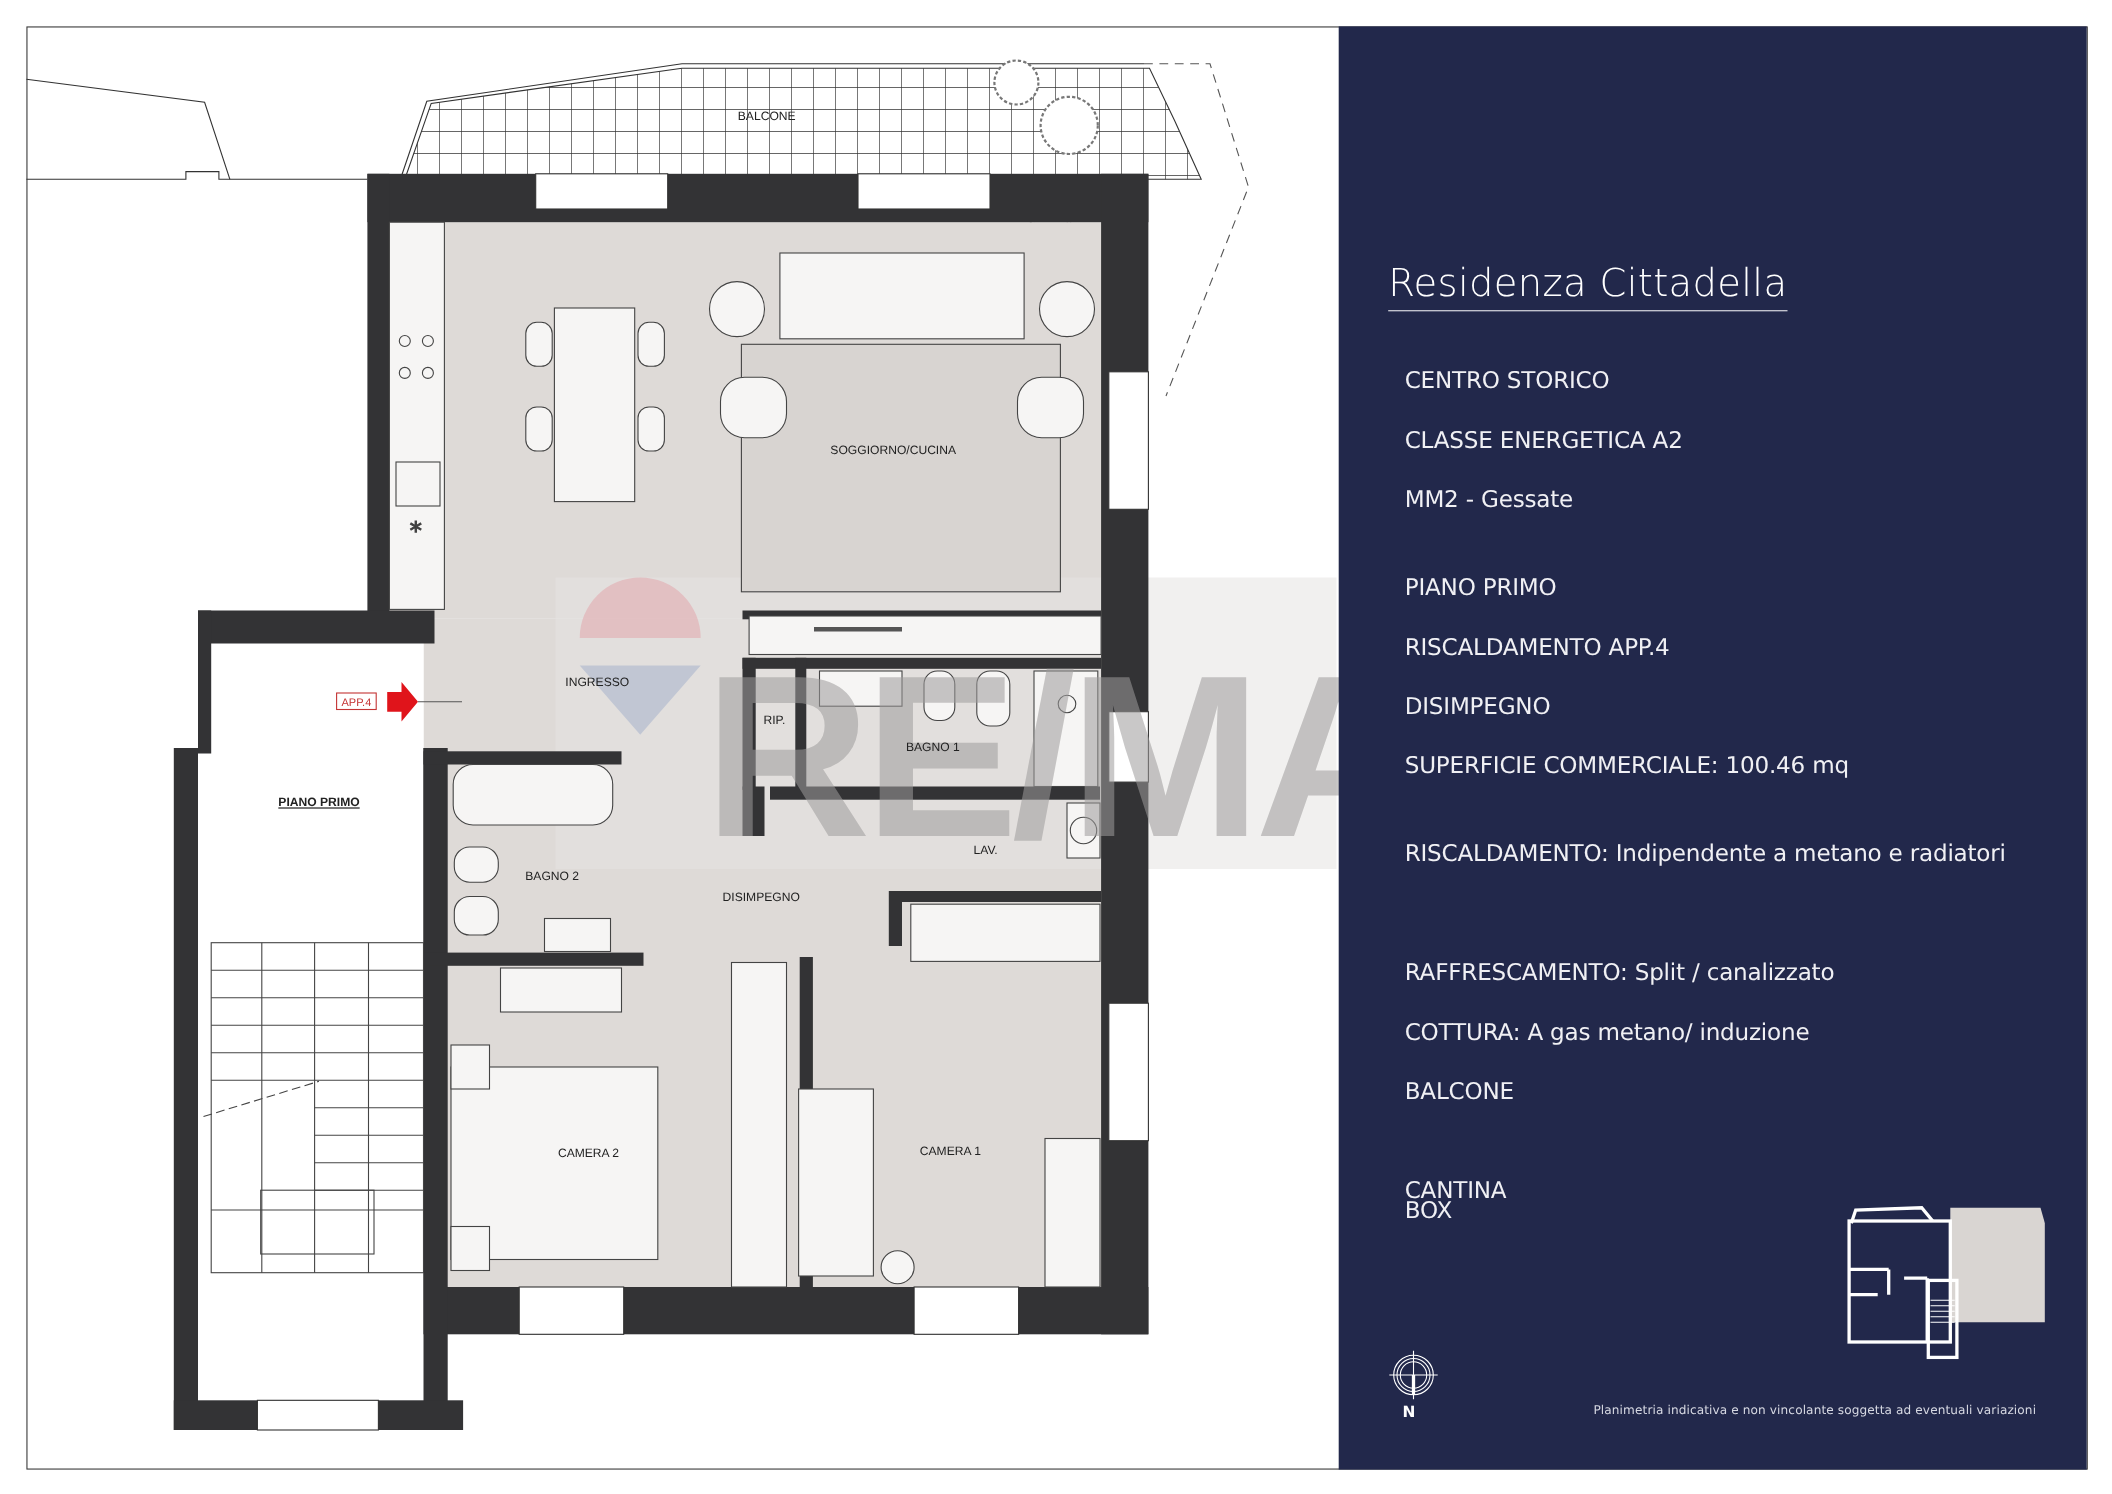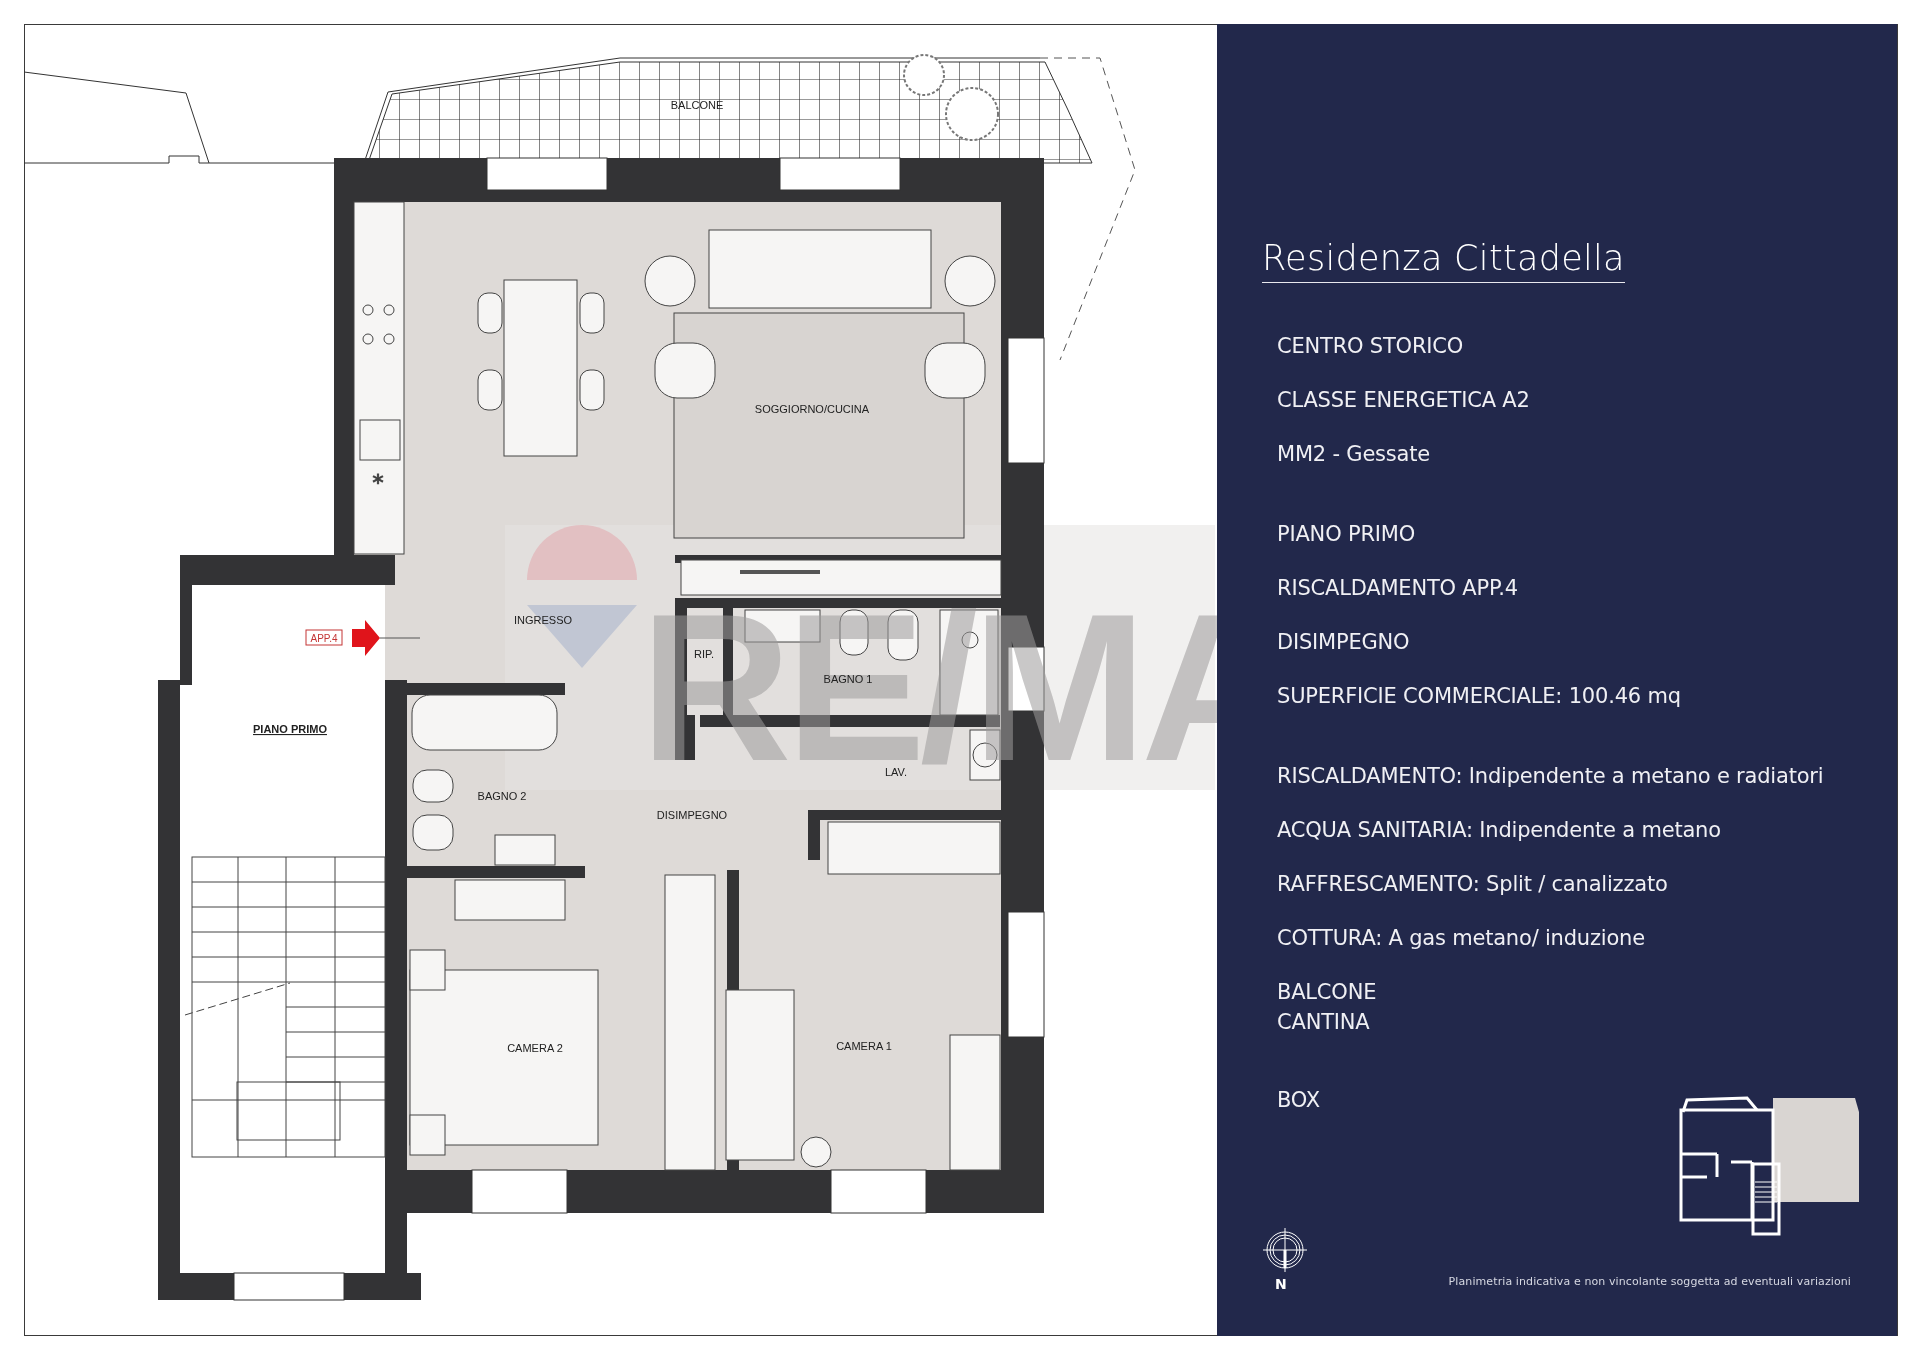--- a/index.html
+++ b/index.html
@@ -211,25 +211,24 @@
 <div class="panel">
   <div class="title">Residenza Cittadella</div>
   <div class="item" style="top:310px">CENTRO STORICO</div>
   <div class="item" style="top:364px">CLASSE ENERGETICA A2</div>
   <div class="item" style="top:418px">MM2 - Gessate</div>
   <div class="item" style="top:498px">PIANO PRIMO</div>
   <div class="item" style="top:552px">RISCALDAMENTO APP.4</div>
   <div class="item" style="top:606px">DISIMPEGNO</div>
   <div class="item" style="top:660px">SUPERFICIE COMMERCIALE: 100.46 mq</div>
   <div class="item" style="top:740px">RISCALDAMENTO: Indipendente a metano e radiatori</div>
-  <div class="item" style="top:794px">ACQUA SANITARIA: Indipendente a metano</div>
   <div class="item" style="top:848px">RAFFRESCAMENTO: Split / canalizzato</div>
   <div class="item" style="top:902px">COTTURA: A gas metano/ induzione</div>
   <div class="item" style="top:956px">BALCONE</div>
-  <div class="item" style="top:986px">CANTINA</div>
+  <div class="item" style="top:1046px">CANTINA</div>
   <div class="item" style="top:1064px">BOX</div>
 
   <svg class="keyplan" viewBox="0 0 182 160">
     <polygon points="96,6 178,6 182,20 182,110 96,110" fill="#d9d5d2"></polygon>
     <g fill="none" stroke="#ffffff" stroke-width="3">
       <polyline points="6,20 10,8 70,6 80,18"></polyline>
       <rect x="4" y="18" width="92" height="110"></rect>
       <line x1="4" y1="62" x2="40" y2="62"></line>
       <line x1="40" y1="62" x2="40" y2="85"></line>
       <line x1="4" y1="85" x2="30" y2="85"></line>

